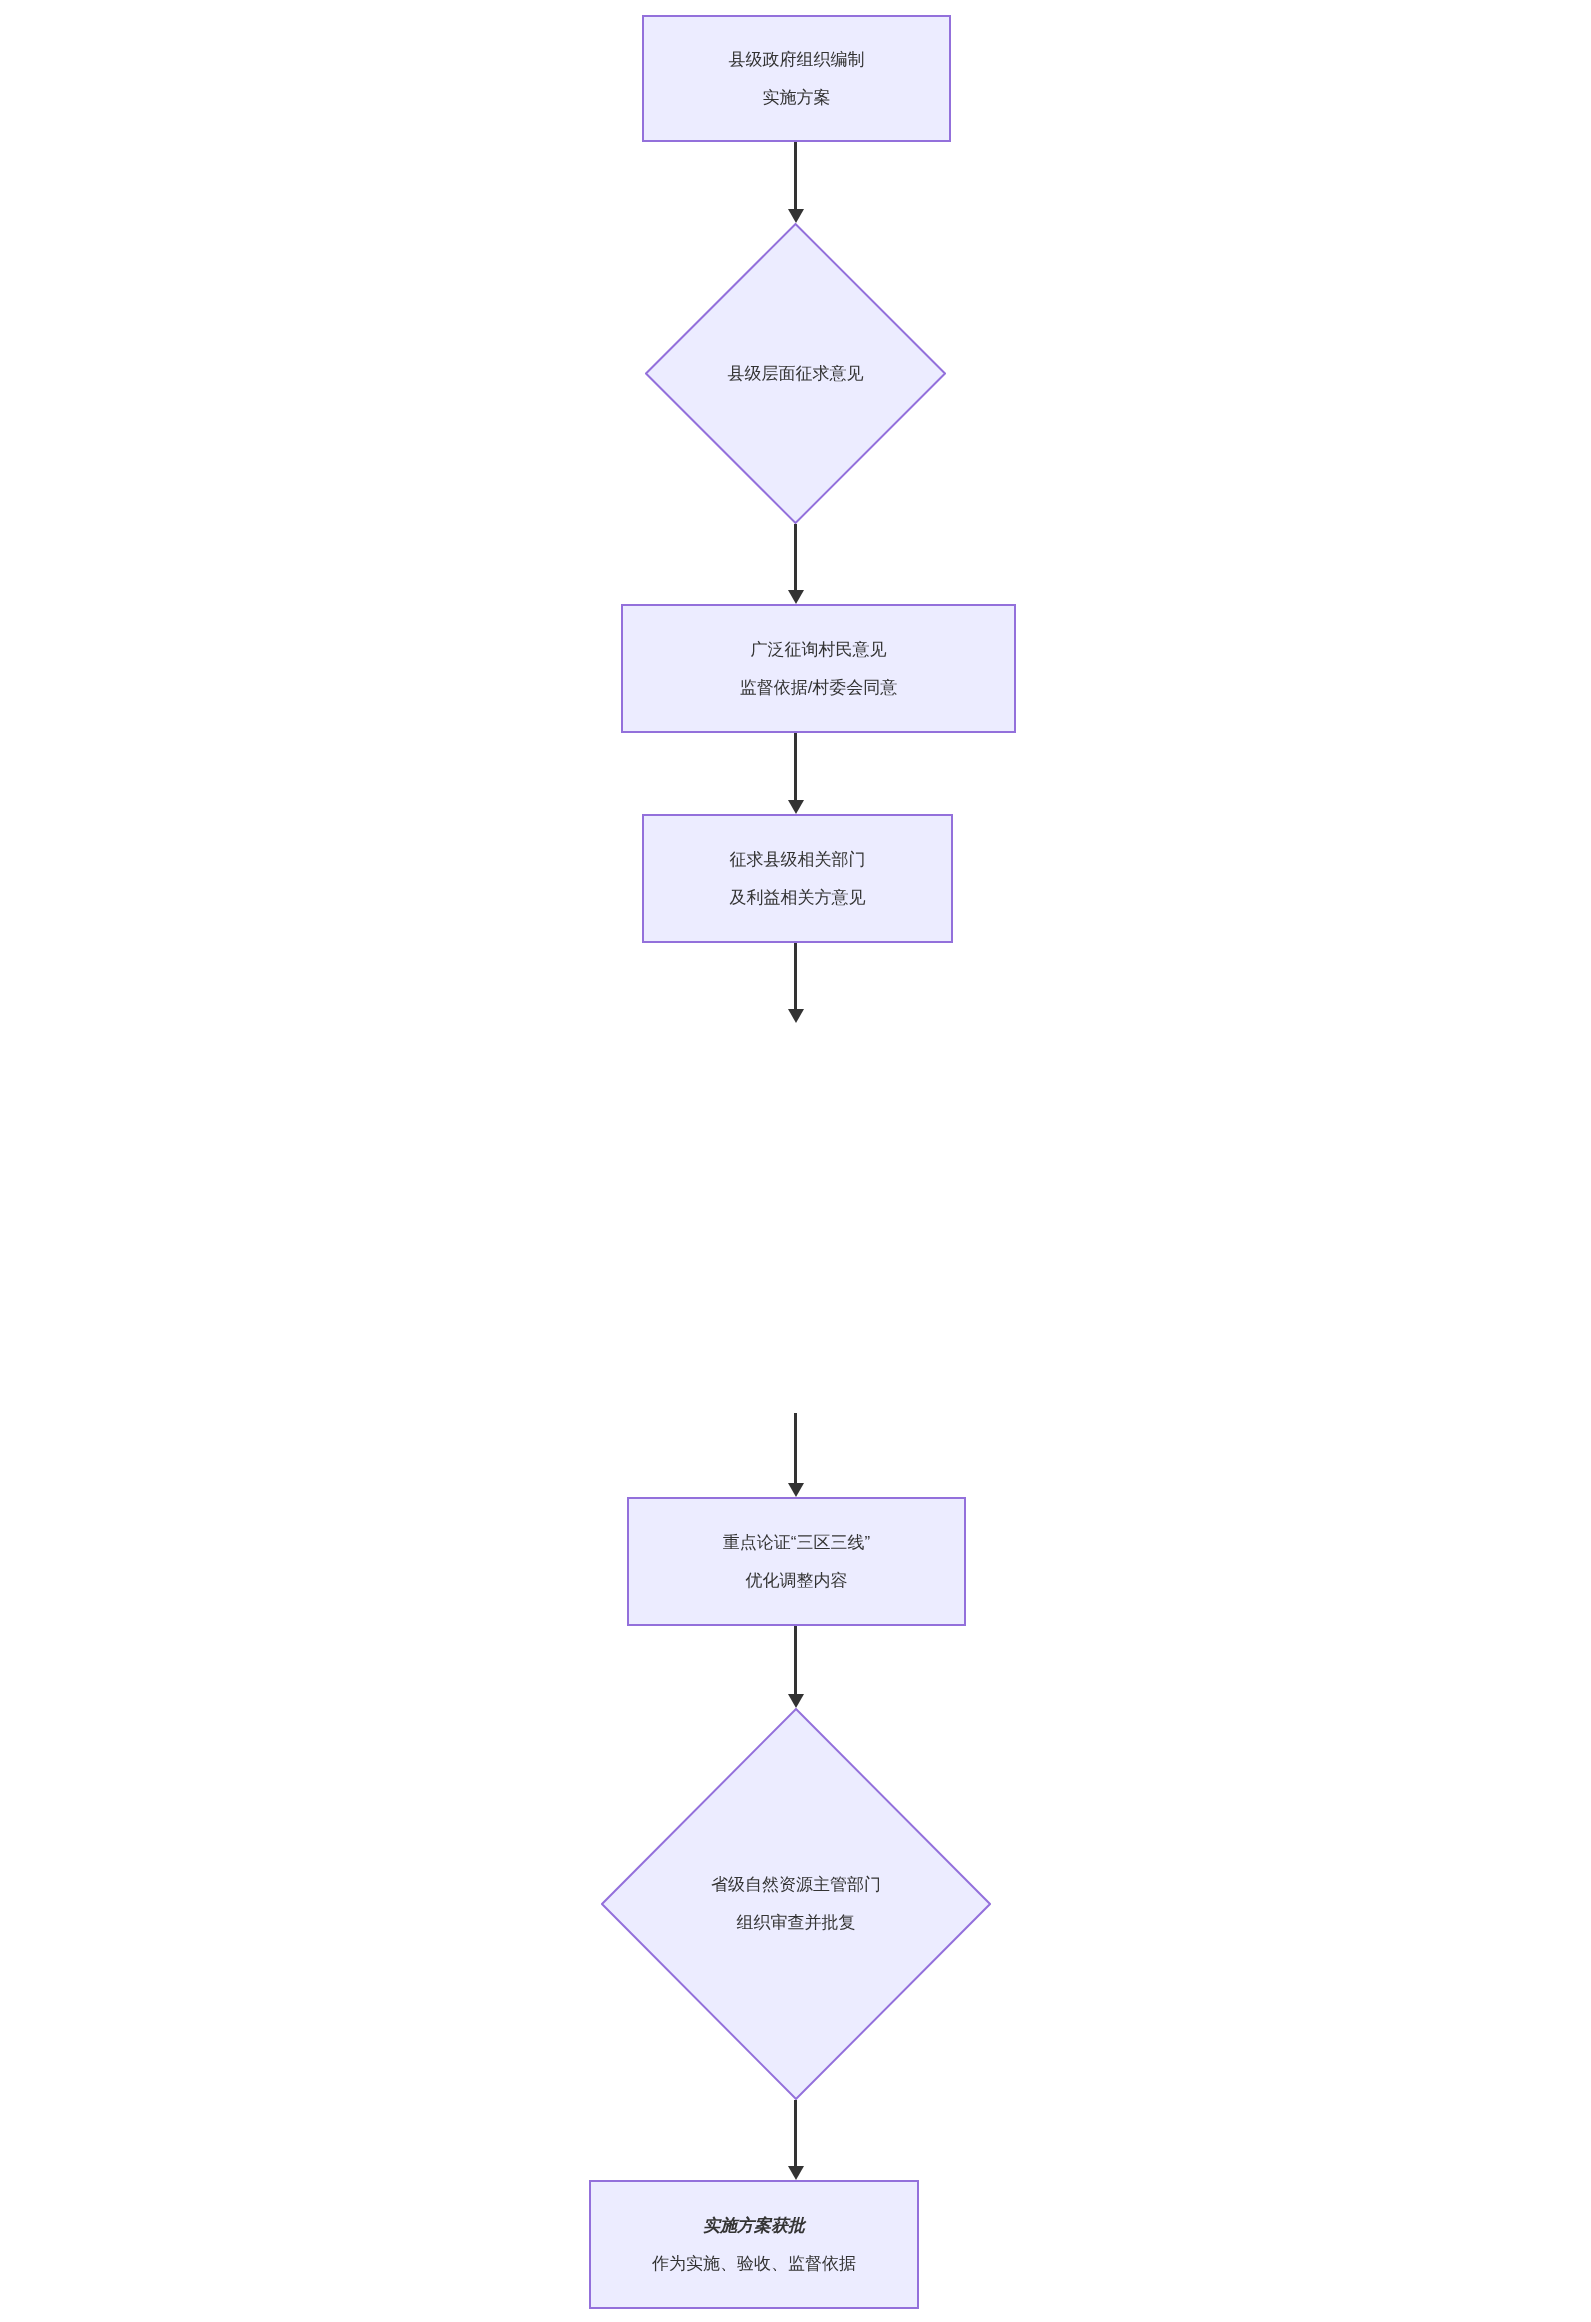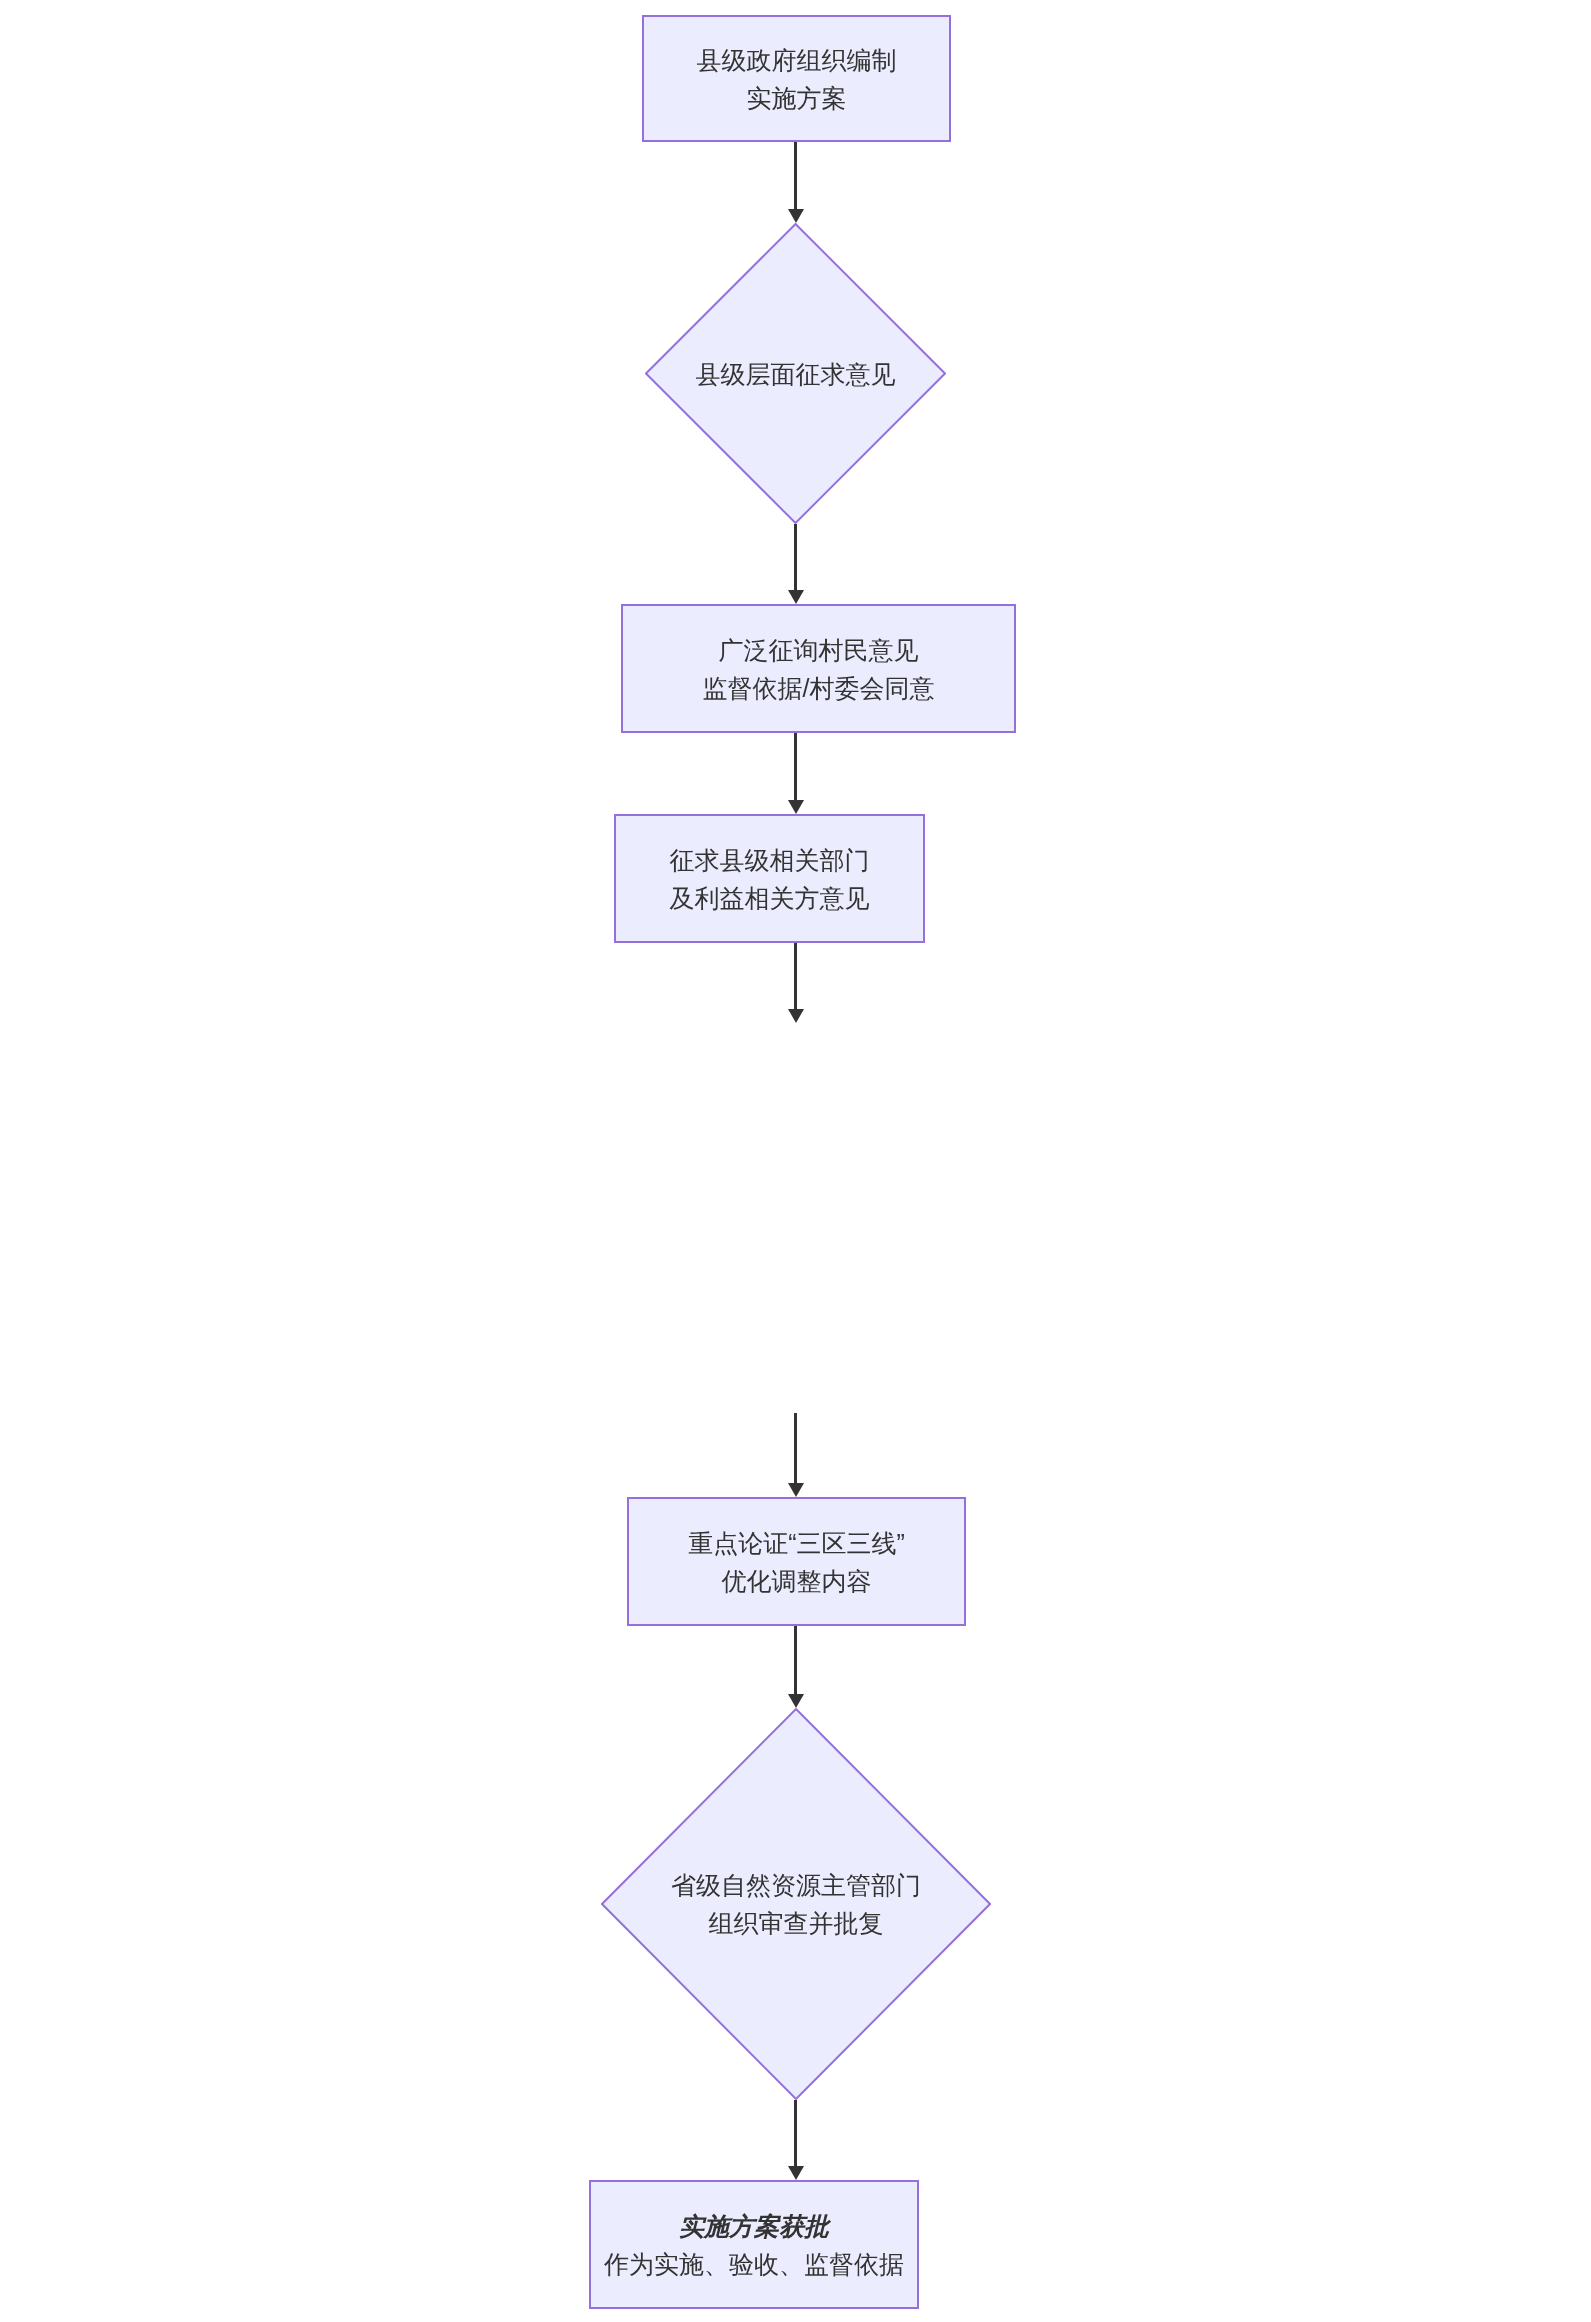--- a/index.html
+++ b/index.html
@@ -16,21 +16,21 @@
     background:var(--bg);
     font-family:"Liberation Sans","DejaVu Sans",sans-serif;
     color:var(--text-color);
     overflow:hidden;
   }
   .node{
     position:absolute;
     display:flex;flex-direction:column;
     align-items:center;justify-content:center;
     text-align:center;
-    font-size:25px;line-height:38px;
+    font-size:17px;line-height:38px;
     color:var(--text-color);
   }
   .rectnode{
     background:var(--node-fill);
     border:2px solid var(--node-border);
     box-sizing:border-box;
   }
   .diamondnode{background:transparent;}
   .diamondnode svg{position:absolute;left:0;top:0;width:100%;height:100%;}
   .dtext{
@@ -46,21 +46,21 @@
   .ehead{
     position:absolute;left:788px;width:0;height:0;
     border-left:8px solid transparent;
     border-right:8px solid transparent;
     border-top:14px solid var(--edge-color);
   }
   
   .n1{left:642px;top:15px;width:309px;height:127px;}
   .n2{left:645px;top:223px;width:301px;height:301px;}
   .n3{left:621px;top:604px;width:395px;height:129px;}
-  .n4{left:614px;top:814px;width:311px;height:129px;}
+  .n4{left:642px;top:814px;width:311px;height:129px;}
   .n5{left:602px;top:1023px;width:388px;height:390px;}
   .n6{left:627px;top:1497px;width:339px;height:129px;}
   .n7{left:601px;top:1708px;width:390px;height:392px;}
   .n8{left:589px;top:2180px;width:330px;height:129px;}
   
   .e1l{top:142px;height:68px;} .e1h{top:209px;}
   .e2l{top:524px;height:66px;} .e2h{top:590px;}
   .e3l{top:733px;height:67px;} .e3h{top:800px;}
   .e4l{top:943px;height:66px;} .e4h{top:1009px;}
   .e5l{top:1413px;height:70px;} .e5h{top:1483px;}

